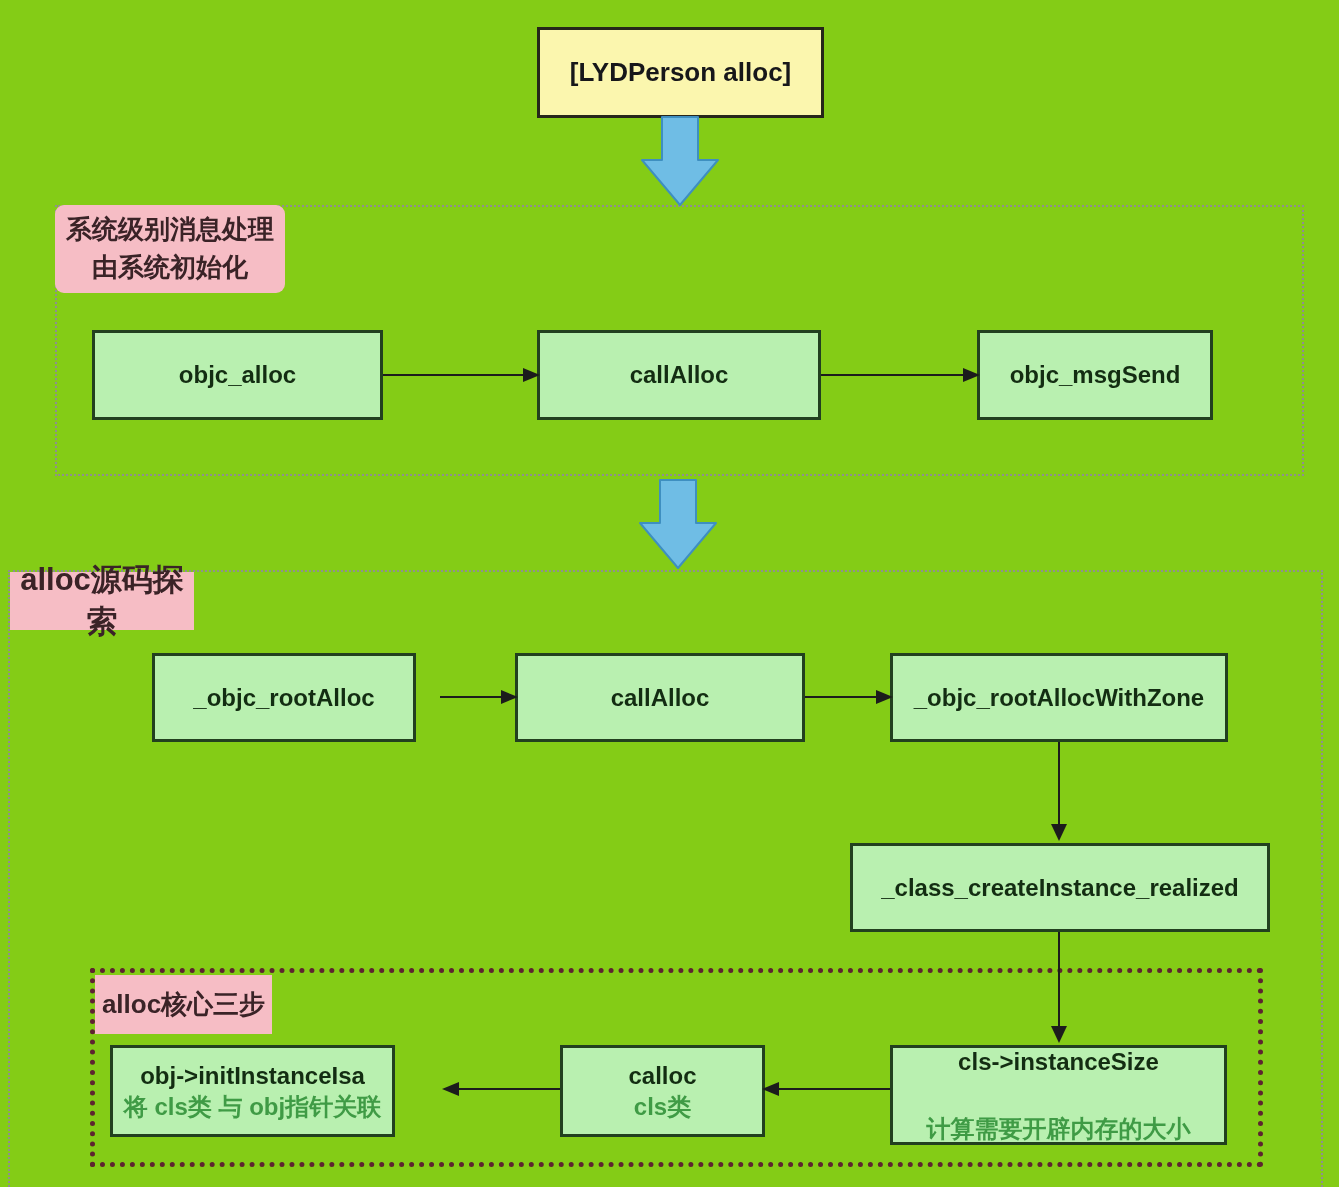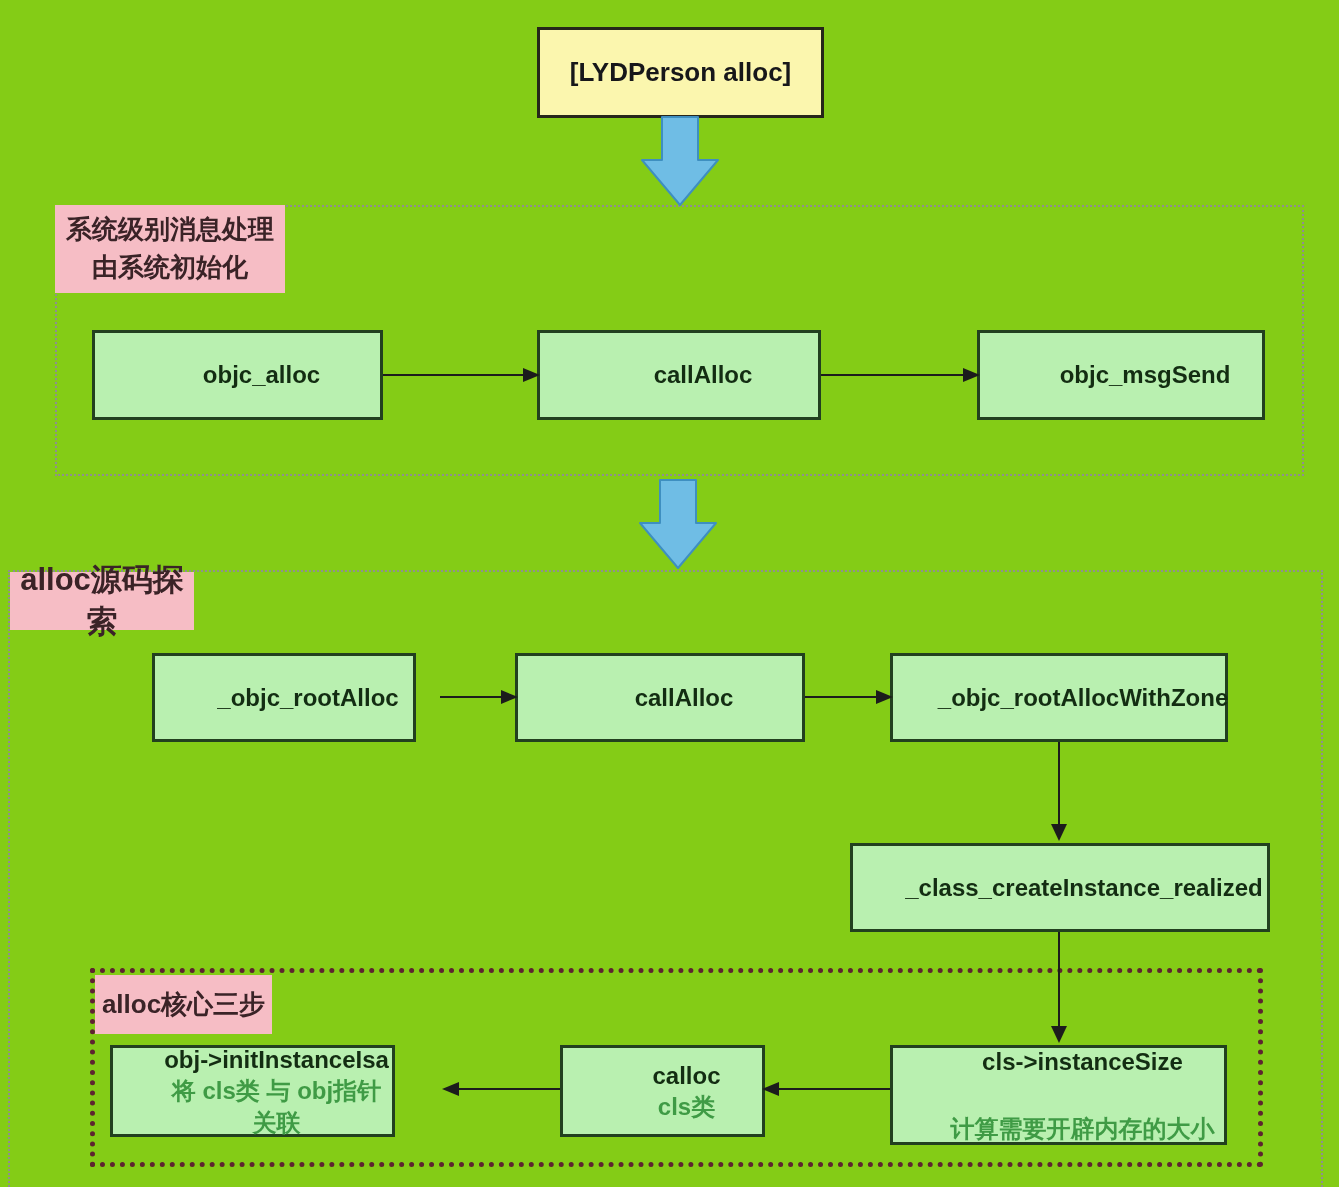--- a/index.html
+++ b/index.html
@@ -3,21 +3,21 @@
 <meta charset="utf-8">
 <style>
   html,body{margin:0;padding:0;background:#ffffff;}
   body{font-family:"Liberation Sans","DejaVu Sans",sans-serif;}
   #canvas{position:relative;width:1339px;height:1187px;background:#84cc16;overflow:hidden;}
 
   
   .gbox{
     position:absolute;display:flex;flex-direction:column;align-items:center;justify-content:center;
     background:#b9f0b0;border:3px solid #22401f;box-sizing:border-box;
-    color:#132d12;font-size:24px;font-weight:700;text-align:center;line-height:1.3;padding-left:48px;
+    color:#132d12;font-size:24px;font-weight:700;text-align:center;line-height:1.3;
   }
   .gbox .sub{color:#3f9b45;font-weight:700;font-size:24px;}
   .ybox{
     position:absolute;display:flex;align-items:center;justify-content:center;
     background:#fbf6ae;border:3px solid #26261a;box-sizing:border-box;
     color:#17171a;font-size:26px;font-weight:700;
   }
   .plabel{
     position:absolute;display:flex;flex-direction:column;align-items:center;justify-content:center;
     background:#f6bdc5;color:#3a2327;font-weight:700;text-align:center;z-index:5;
@@ -38,24 +38,24 @@
     border-top:17px solid #1c1c1c;border-left:8px solid transparent;border-right:8px solid transparent;}
 
   .bluearrow{position:absolute;z-index:6;}
 
   
   #titleBox{left:537px;top:27px;width:287px;height:91px;}
   #blueArrow1{left:641px;top:116px;}
   #blueArrow2{left:639px;top:479px;}
 
   #section1{left:55px;top:205px;width:1249px;height:271px;}
-  #label1{left:55px;top:205px;width:230px;height:88px;font-size:26px;line-height:1.45;}
+  #label1{left:55px;top:205px;width:230px;height:88px;font-size:26px;line-height:1.45;border-radius:9px;}
   #n_objc_alloc{left:92px;top:330px;width:291px;height:90px;}
   #n_callalloc1{left:537px;top:330px;width:284px;height:90px;}
-  #n_msgsend{left:977px;top:330px;width:288px;height:90px;}
+  #n_msgsend{left:977px;top:330px;width:236px;height:90px;}
   #a1{left:383px;top:374px;width:154px;}
   #a2{left:821px;top:374px;width:156px;}
 
   #section2{left:8px;top:570px;width:1315px;height:628px;}
   #label2{left:10px;top:572px;width:184px;height:58px;font-size:31px;}
   #n_rootalloc{left:152px;top:653px;width:264px;height:89px;}
   #n_callalloc2{left:515px;top:653px;width:290px;height:89px;}
   #n_withzone{left:890px;top:653px;width:338px;height:89px;}
   #a3{left:440px;top:696px;width:75px;}
   #a4{left:805px;top:696px;width:85px;}

